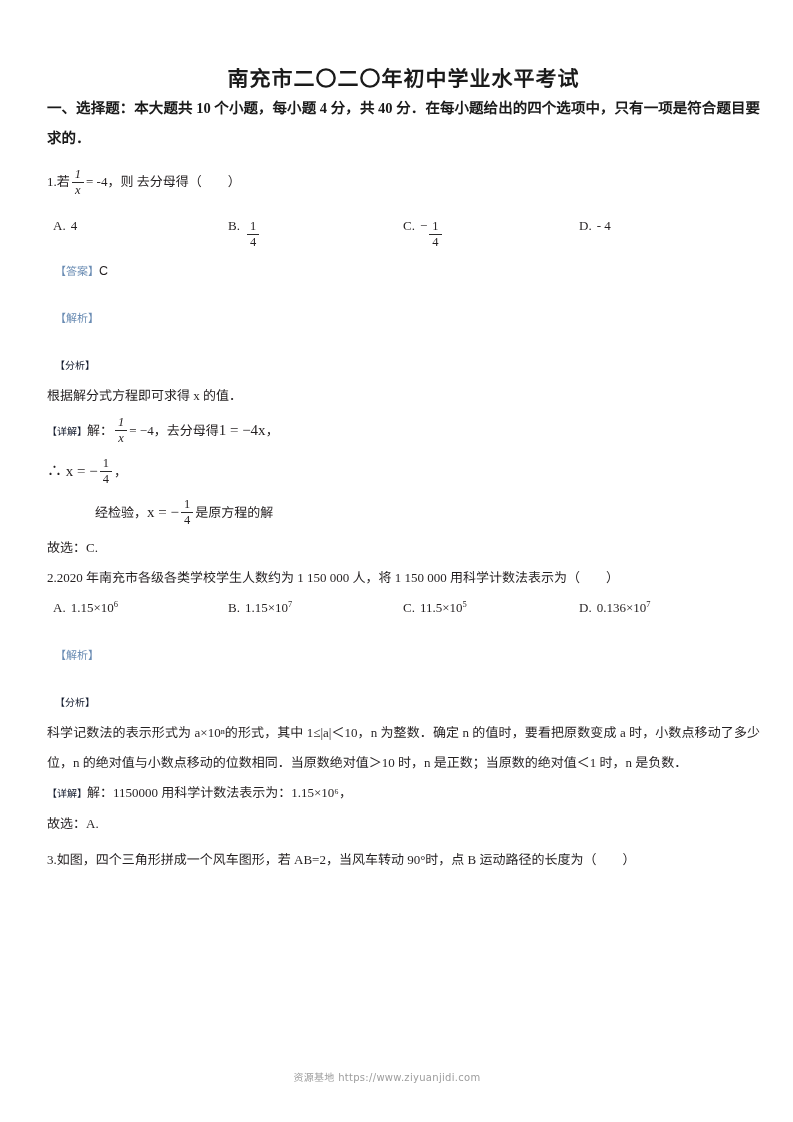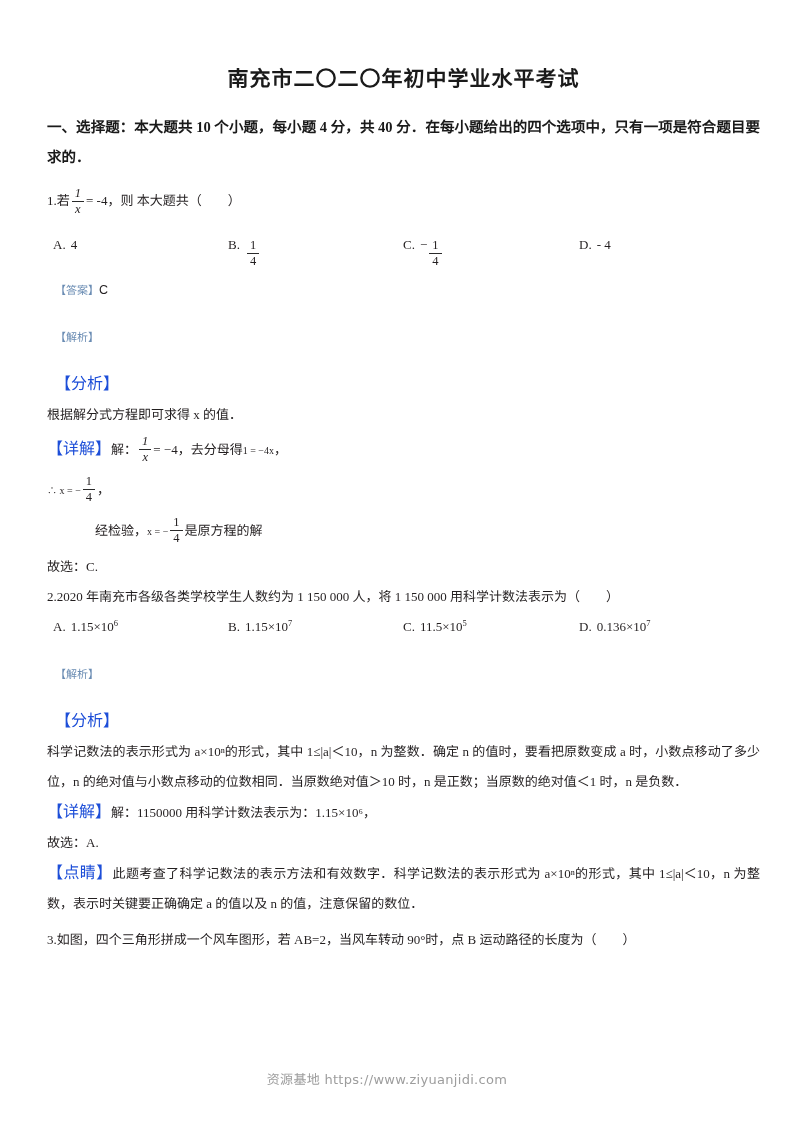--- a/index.html
+++ b/index.html
@@ -41,21 +41,20 @@
     letter-spacing: 1px;
     margin-top: 14px;
     color: #1a1a1a;
   }
 
   
   .section-head {
     font-size: 14.5px;
     font-weight: bold;
     line-height: 30px;
-    margin-top: 19px;
     text-align: justify;
     color: #1a1a1a;
   }
 
   
   .para {
     font-size: 13px;
     line-height: 30px;
     color: #231f20;
     text-align: justify;
@@ -65,34 +64,34 @@
   
   .mt-6 { margin-top: 6px; }
   .mt-10 { margin-top: 10px; }
 
   
   .tag-blue {
     color: #6a8cb3;
     font-size: 11px;
   }
   .tag-black {
-    color: #1d4ed8;
-    font-size: 16px;
+    color: #0f172a;
+    font-size: 10px;
   }
   .ans-letter {
     font-size: 12.5px;
     color: #231f20;
     font-family: "Liberation Sans", sans-serif;
   }
 
   
   .math {
     font-family: "Liberation Serif", serif;
     font-style: italic;
-    font-size: 10px;
+    font-size: 15px;
   }
   .mathup { font-style: normal; }
 
   .frac {
     display: inline-block;
     vertical-align: -0.62em;
     text-align: center;
     line-height: 1.05;
     margin: 0 2px;
     font-size: 12.5px;
@@ -137,36 +136,36 @@
   sup.exp { font-size: 8.5px; vertical-align: super; line-height: 0; }
 
   
   .watermark {
     position: absolute;
     left: 0;
     top: 1069px;
     width: 774px;
     text-align: center;
     font-family: "DejaVu Sans", sans-serif;
-    font-size: 13px;
+    font-size: 10px;
     color: #9d9d9d;
     letter-spacing: 0.3px;
   }
 </style>
 </head>
 <body>
 
 <div class="page">
 
   <div class="doc-title">南充市二〇二〇年初中学业水平考试</div>
 
   <div class="section-head">一、选择题：本大题共 10 个小题，每小题 4 分，共 40 分．在每小题给出的四个选项中，只有一项是符合题目要求的．</div>
 
   <div class="q-line mt-10" style="line-height:38px;">
-    <span class="qnum">1.</span><span>若</span><span class="frac ital"><span class="num">1</span><span class="den">x</span></span><span class="mathup">= -4</span><span>，则 本大题共</span><span>（　　）</span>
+    <span class="qnum">1.</span><span>若</span><span class="frac ital"><span class="num">1</span><span class="den">x</span></span><span class="mathup">= -4</span><span>，则 去分母得</span><span>（　　）</span>
   </div>
 
   <div class="opt-row mt-6" style="line-height:38px;">
     <div class="opt opt-a">
       <span class="lbl">A.</span>
       <span>4</span>
     </div>
     <div class="opt opt-b">
       <span class="lbl">B.</span>
       <span class="frac">
@@ -254,23 +253,20 @@
   <div class="para">科学记数法的表示形式为 a×10ⁿ的形式，其中 1≤|a|＜10，n 为整数．确定 n 的值时，要看把原数变成 a 时，小数点移动了多少位，n 的绝对值与小数点移动的位数相同．当原数绝对值＞10 时，n 是正数；当原数的绝对值＜1 时，n 是负数．</div>
 
   <div class="para">
     <span class="tag-black">【详解】</span><span>解：</span><span>1150000 用科学计数法表示为：1.15×10⁶，</span>
   </div>
 
   <div class="para">
     <span>故选：</span><span>A.</span>
   </div>
 
-  <div class="para">
-    <span class="tag-black">【点睛】</span><span>此题考查了科学记数法的表示方法和有效数字．科学记数法的表示形式为 a×10ⁿ的形式，其中 1≤|a|＜10，n 为整数，表示时关键要正确确定 a 的值以及 n 的值，注意保留的数位．</span>
-  </div>
 
   <div class="q-line mt-6">
     <span class="qnum">3.</span><span>如图，四个三角形拼成一个风车图形，若 AB=2，当风车转动 90°时，点 B 运动路径的长度为（　　）</span>
   </div>
 
 </div>
 
 <div class="watermark">资源基地 https://www.ziyuanjidi.com</div>
 
 </body></html>

